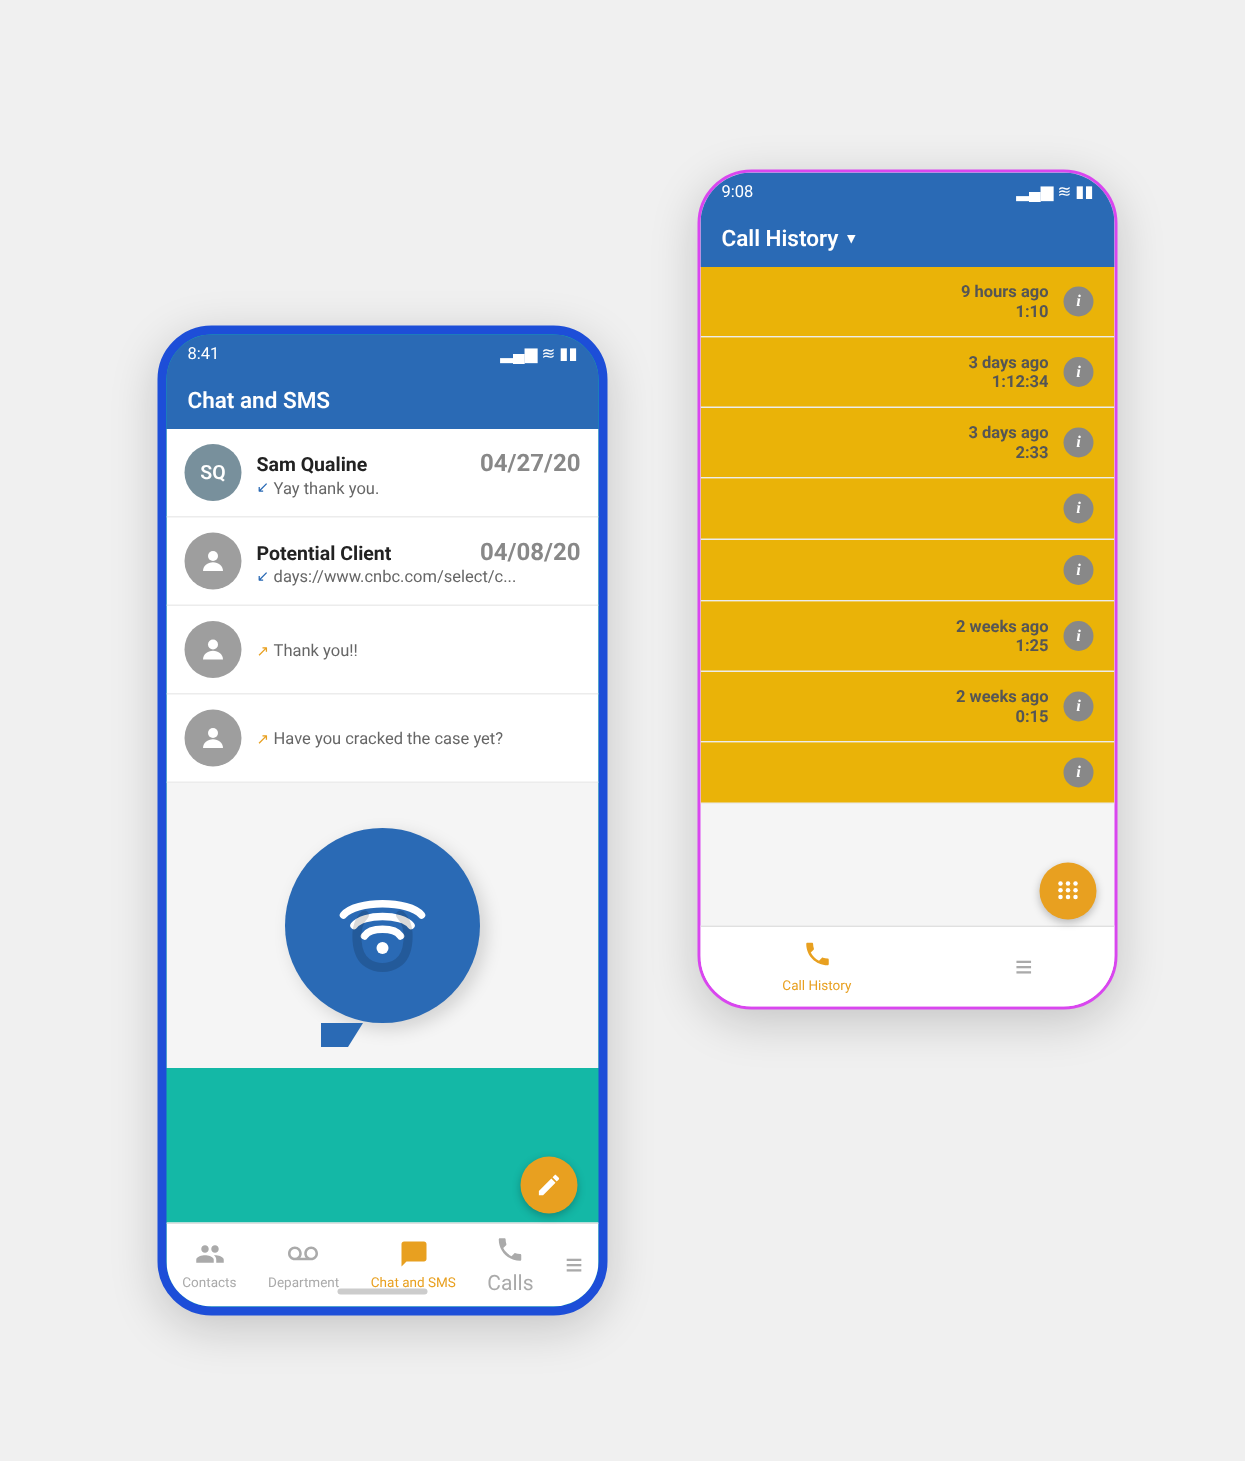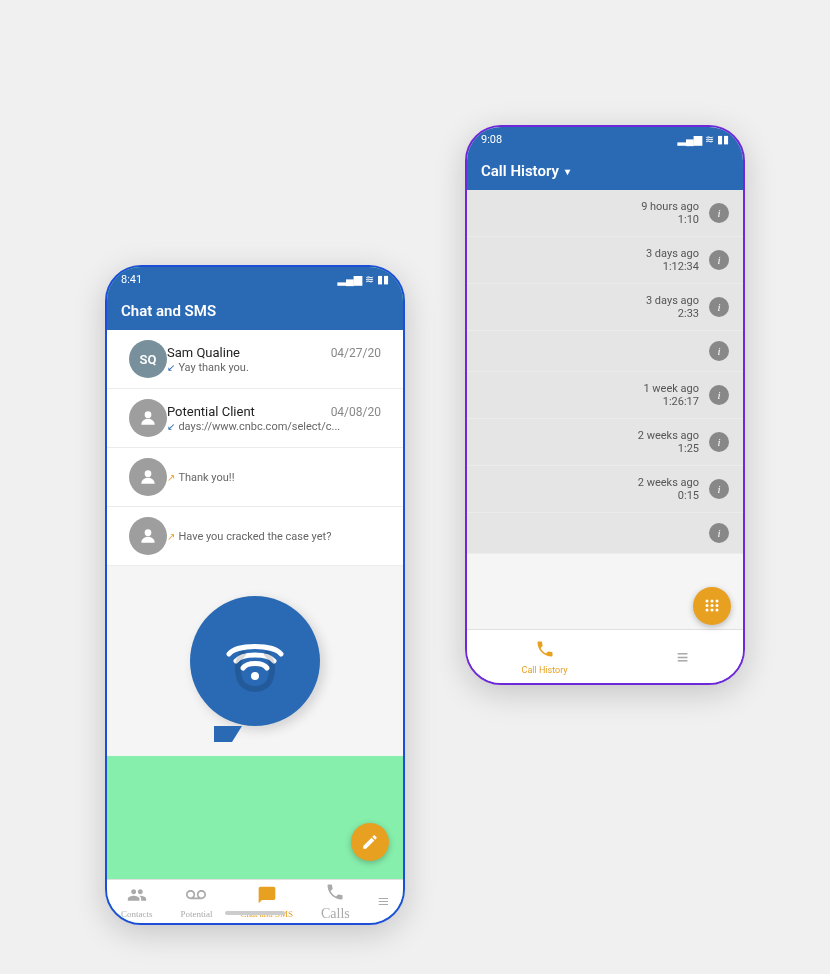--- a/index.html
+++ b/index.html
@@ -26,24 +26,24 @@
       position: absolute;
       background: #fff;
       border-radius: 36px;
       box-shadow: 0 8px 32px rgba(0,0,0,0.18);
     }
 
     
     .phone-back {
       width: 280px;
       height: 560px;
-      top: 88px;
+      top: 76px;
       right: 60px;
       background: #f5f5f5;
-      border: 2px solid #6d28d9;
+      border: 2px solid #d946ef;
       overflow: hidden;
       z-index: 1;
     }
 
     .phone-back .status-bar {
       background: #2a6ab5;
       color: #fff;
       font-size: 11px;
       padding: 6px 14px;
       display: flex;
@@ -72,21 +72,22 @@
       flex: 1;
     }
 
     .call-item {
       display: flex;
       align-items: center;
       justify-content: flex-end;
       padding: 10px 14px;
       border-bottom: 1px solid #ececec;
       gap: 10px;
-      background: #e5e5e5;
+      background: #eab308;
+      font-weight: bold;
     }
 
     .call-item .call-time-info {
       text-align: right;
       flex: 1;
     }
 
     .call-item .call-time-info .when {
       font-size: 11px;
       color: #555;
@@ -159,25 +160,24 @@
       z-index: 10;
       box-shadow: 0 2px 6px rgba(0,0,0,0.25);
     }
 
     
     .phone-front {
       width: 300px;
       height: 660px;
       top: 180px;
       left: 80px;
-      border: 2px solid #1d4ed8;
+      border: 6px solid #1d4ed8;
       overflow: hidden;
       z-index: 2;
-      background: #86efac;
-      margin-top: 48px;
+      background: #14b8a6;
     }
 
     .phone-front .status-bar {
       background: #2a6ab5;
       color: #fff;
       font-size: 11px;
       padding: 6px 14px;
       display: flex;
       justify-content: space-between;
       align-items: center;
@@ -191,22 +191,23 @@
       padding: 10px 14px;
     }
 
     .chat-list {
       background: #fff;
     }
 
     .chat-item {
       display: flex;
       align-items: center;
-      padding: 10px 22px;
+      padding: 10px 12px;
       border-bottom: 1px solid #ececec;
+      gap: 10px;
     }
 
     .avatar {
       width: 38px;
       height: 38px;
       border-radius: 50%;
       background: #9e9e9e;
       display: flex;
       align-items: center;
       justify-content: center;
@@ -224,27 +225,28 @@
     }
 
     .chat-header-row {
       display: flex;
       justify-content: space-between;
       align-items: baseline;
     }
 
     .chat-name {
       font-size: 13px;
-      font-weight: 400;
+      font-weight: 700;
       color: #222;
     }
 
     .chat-date {
-      font-size: 12px;
+      font-size: 16px;
       color: #888;
+      font-weight: bold;
     }
 
     .chat-preview {
       font-size: 11px;
       color: #666;
       white-space: nowrap;
       overflow: hidden;
       text-overflow: ellipsis;
       display: flex;
       align-items: center;
@@ -314,27 +316,26 @@
       font-size: 16px;
       z-index: 10;
       box-shadow: 0 2px 6px rgba(0,0,0,0.25);
     }
 
     .phone-front .bottom-nav {
       position: absolute;
       bottom: 0;
       left: 0;
       right: 0;
-      height: 44px;
+      height: 56px;
       background: #fff;
       border-top: 1px solid #e0e0e0;
       display: flex;
       align-items: center;
       justify-content: space-around;
-      font-family: Liberation Serif, serif;
     }
 
     
     .home-bar {
       position: absolute;
       bottom: 8px;
       left: 50%;
       transform: translateX(-50%);
       width: 60px;
       height: 4px;
@@ -390,24 +391,20 @@
             <div class="duration">2:33</div>
           </div>
           <div class="info-icon">i</div>
         </div>
 
         <div class="call-item">
           <div class="info-icon">i</div>
         </div>
 
         <div class="call-item">
-          <div class="call-time-info">
-            <div class="when">1 week ago</div>
-            <div class="duration">1:26:17</div>
-          </div>
           <div class="info-icon">i</div>
         </div>
 
         <div class="call-item">
           <div class="call-time-info">
             <div class="when">2 weeks ago</div>
             <div class="duration">1:25</div>
           </div>
           <div class="info-icon">i</div>
         </div>
@@ -568,21 +565,21 @@
           </svg>
         </span>
         <span style="font-size:9px;color:#aaa;">Contacts</span>
       </div>
       <div class="nav-item">
         <span>
           <svg width="20" height="20" viewBox="0 0 24 24" fill="#aaa">
             <path d="M18.5 6C15.46 6 13 8.46 13 11.5c0 1.33.47 2.55 1.25 3.5H9.75C10.53 14.05 11 12.83 11 11.5 11 8.46 8.54 6 5.5 6 2.46 6 0 8.46 0 11.5S2.46 17 5.5 17H18.5c3.04 0 5.5-2.46 5.5-5.5S21.54 6 18.5 6zM5.5 15C3.57 15 2 13.43 2 11.5S3.57 8 5.5 8 9 9.57 9 11.5 7.43 15 5.5 15zm13 0c-1.93 0-3.5-1.57-3.5-3.5S16.57 8 18.5 8 22 9.57 22 11.5 20.43 15 18.5 15z"></path>
           </svg>
         </span>
-        <span style="font-size:9px;color:#aaa;">Potential</span>
+        <span style="font-size:9px;color:#aaa;">Department</span>
       </div>
       <div class="nav-item active">
         <span>
           <svg width="20" height="20" viewBox="0 0 24 24" fill="#e8a020">
             <path d="M20 2H4c-1.1 0-2 .9-2 2v18l4-4h14c1.1 0 2-.9 2-2V4c0-1.1-.9-2-2-2z"></path>
           </svg>
         </span>
         <span style="font-size:9px;color:#e8a020;">Chat and SMS</span>
       </div>
       <div class="nav-item">

